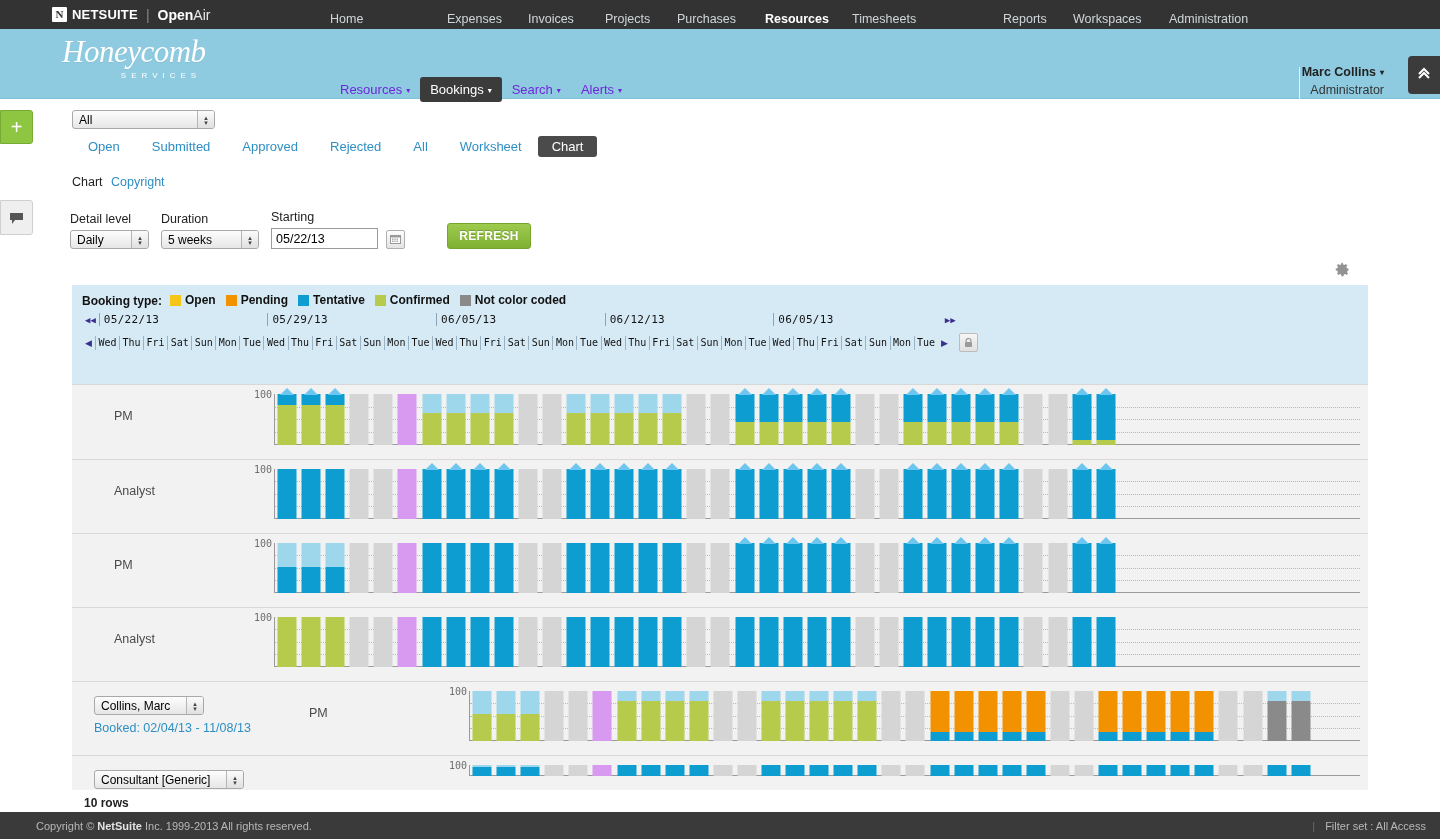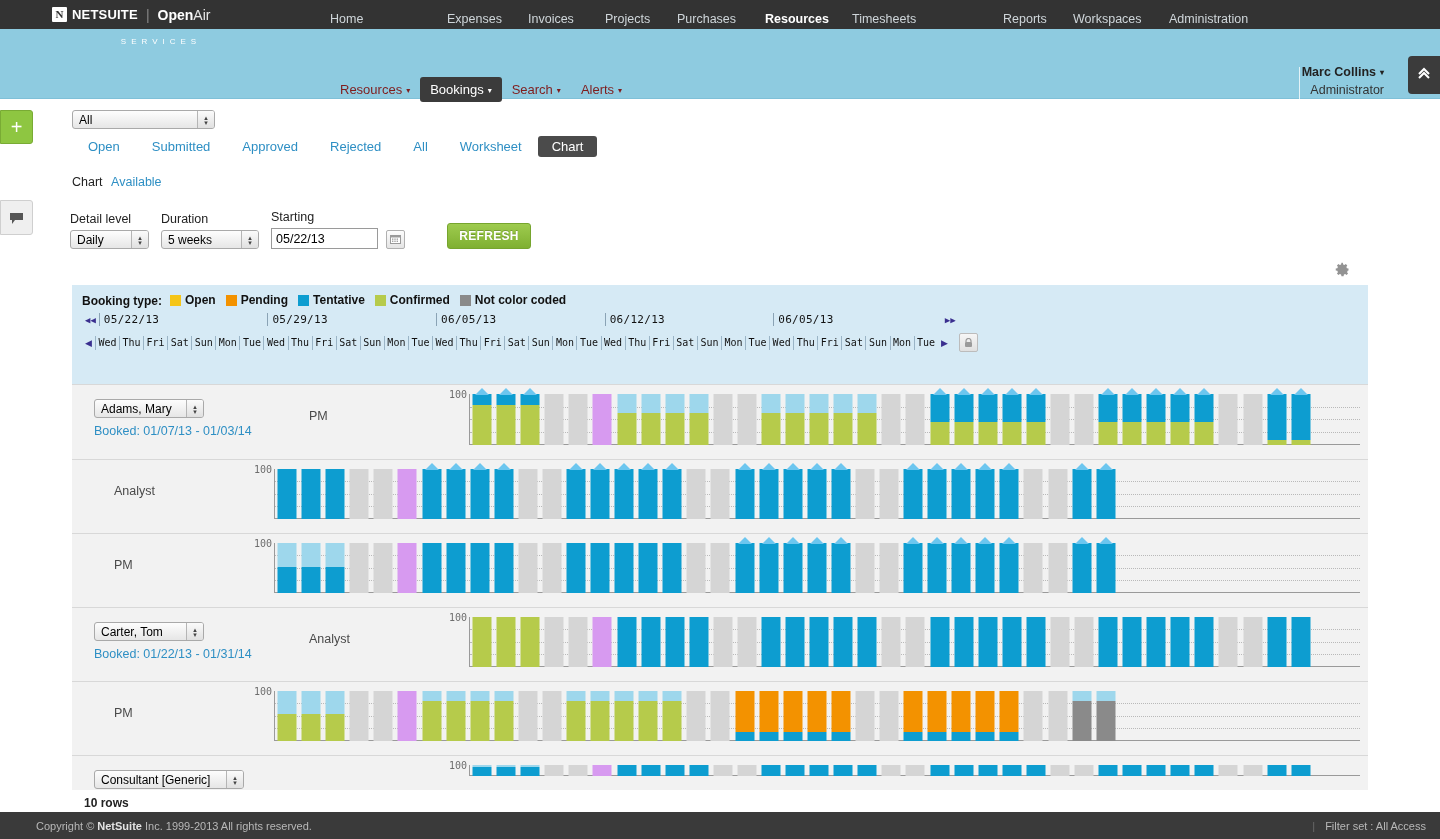--- a/index.html
+++ b/index.html
@@ -47,21 +47,21 @@
     font-style:italic; color:#ffffff; font-size:31px;
     letter-spacing:-0.5px; line-height:34px;
     text-shadow:0 1px 0 rgba(0,0,0,.06);
   }
   .logo-sub{
     color:#ffffff; font-size:8px; letter-spacing:5px;
     text-align:center; margin-top:2px; padding-left:18px;
   }
   .menu{ position:absolute; left:330px; top:48px; display:flex; gap:0; align-items:center;}
   .menu-item{
-    font-size:13px; color:#7f1d1d; padding:5px 10px; cursor:pointer;
+    font-size:13px; color:#6d28d9; padding:5px 10px; cursor:pointer;
     white-space:nowrap;
   }
   .menu-item.dark{
     background:#3b3b3b; color:#ffffff; border-radius:3px; font-weight:normal;
   }
   .caret{ font-size:8px; margin-left:4px; position:relative; top:-1px;}
   .user-box{ position:absolute; right:48px; top:36px; text-align:right; padding-right:8px;}
   .user-name{ color:#222; font-weight:bold; font-size:12.5px;}
   .user-role{ color:#333; font-size:12.5px; margin-top:4px;}
   .user-divider{position:absolute; right:140px; top:38px; width:1px; height:38px; background:rgba(255,255,255,.75);}
@@ -234,20 +234,21 @@
       <a class="topnav-item active" href="#" style="position: absolute; left: 765px; top: 6px;">Resources</a>
       <a class="topnav-item" href="#" style="position: absolute; left: 852px; top: 6px;">Timesheets</a>
       <a class="topnav-item" href="#" style="position: absolute; left: 1003px; top: 6px;">Reports</a>
       <a class="topnav-item" href="#" style="position: absolute; left: 1073px; top: 6px;">Workspaces</a>
       <a class="topnav-item" href="#" style="position: absolute; left: 1169px; top: 6px;">Administration</a>
     </div>
 </div>
 
 <div class="subhead">
   <div class="logo-wrap">
+    <div class="logo-script">Honeycomb</div>
     <div class="logo-sub">SERVICES</div>
   </div>
   <div class="menu" id="submenu">
       <div class="menu-item"><span>Resources</span><span class="caret">▾</span></div>
       <div class="menu-item dark"><span>Bookings</span><span class="caret">▾</span></div>
       <div class="menu-item"><span>Search</span><span class="caret">▾</span></div>
       <div class="menu-item"><span>Alerts</span><span class="caret">▾</span></div>
     </div>
   <div class="user-divider"></div>
   <div class="user-box">
@@ -284,21 +285,21 @@
     <div class="tab">Submitted</div>
     <div class="tab">Approved</div>
     <div class="tab">Rejected</div>
     <div class="tab">All</div>
     <div class="tab">Worksheet</div>
     <div class="tab active">Chart</div>
   </div>
 
 <div class="chart-settings">
   <span class="lab">Chart</span>
-  <a href="#">Available</a>
+  <a href="#">Copyright</a>
 </div>
 
 <div class="controls">
   <div class="ctrl">
     <span class="cap">Detail level</span>
     <div class="styled-select" style="width:79px;">
       <span class="lbl">Daily</span>
       <span class="spin">
           <span>▴</span>
           <span>▾</span>
@@ -424,24 +425,20 @@
                 <path d="M2 4V3a2.5 2.5 0 015 0v1" stroke="#9a9a9a" stroke-width="1.2" fill="none"></path>
                 <rect x="1" y="4" width="7" height="5" rx="1" fill="#9a9a9a"></rect>
               </svg>
             </span>
           </div>
       </div>
     </div>
   </div>
   <div id="rows">
       <div class="row" style="height: 75px;">
-        <div class="c1"><div class="styled-select name-sel" style="min-width: 110px;"><span class="lbl">Adams, Mary</span><span class="spin">
-              <span>▴</span>
-              <span>▾</span>
-            </span></div><div class="booked">Booked: 01/07/13 - 01/03/14</div></div>
         <div class="c2">PM</div>
         <div class="c3">
           <div class="plot">
             <div class="yaxis-lab">100</div>
             <div class="axis-box">
               <div class="gridline" style="top: 25%;"></div>
               <div class="gridline" style="top: 50%;"></div>
               <div class="gridline" style="top: 75%;"></div>
             </div>
             <div class="bars" style="width: 843px;">
@@ -1073,24 +1070,20 @@
                 <div class="bar" style="height: 100%;">
                   <div class="seg" style="height: 100%; background: rgb(13, 157, 208);"></div>
                 </div>
                 <div class="arrow" style="bottom: calc(100% - 1px);"></div>
               </div>
             </div>
           </div>
         </div>
       </div>
       <div class="row" style="height: 74px;">
-        <div class="c1"><div class="styled-select name-sel" style="min-width: 110px;"><span class="lbl">Carter, Tom</span><span class="spin">
-              <span>▴</span>
-              <span>▾</span>
-            </span></div><div class="booked">Booked: 01/22/13 - 01/31/14</div></div>
         <div class="c2">Analyst</div>
         <div class="c3">
           <div class="plot">
             <div class="yaxis-lab">100</div>
             <div class="axis-box">
               <div class="gridline" style="top: 25%;"></div>
               <div class="gridline" style="top: 50%;"></div>
               <div class="gridline" style="top: 75%;"></div>
             </div>
             <div class="bars" style="width: 843px;">
@@ -1267,20 +1260,24 @@
               <div class="slot" style="width: 24.0857px;">
                 <div class="bar" style="height: 100%;">
                   <div class="seg" style="height: 100%; background: rgb(13, 157, 208);"></div>
                 </div>
               </div>
             </div>
           </div>
         </div>
       </div>
       <div class="row" style="height: 74px;">
+        <div class="c1"><div class="styled-select name-sel" style="min-width: 110px;"><span class="lbl">Collins, Marc</span><span class="spin">
+              <span>▴</span>
+              <span>▾</span>
+            </span></div><div class="booked">Booked: 02/04/13 - 11/08/13</div></div>
         <div class="c2">PM</div>
         <div class="c3">
           <div class="plot">
             <div class="yaxis-lab">100</div>
             <div class="axis-box">
               <div class="gridline" style="top: 25%;"></div>
               <div class="gridline" style="top: 50%;"></div>
               <div class="gridline" style="top: 75%;"></div>
             </div>
             <div class="bars" style="width: 843px;">

